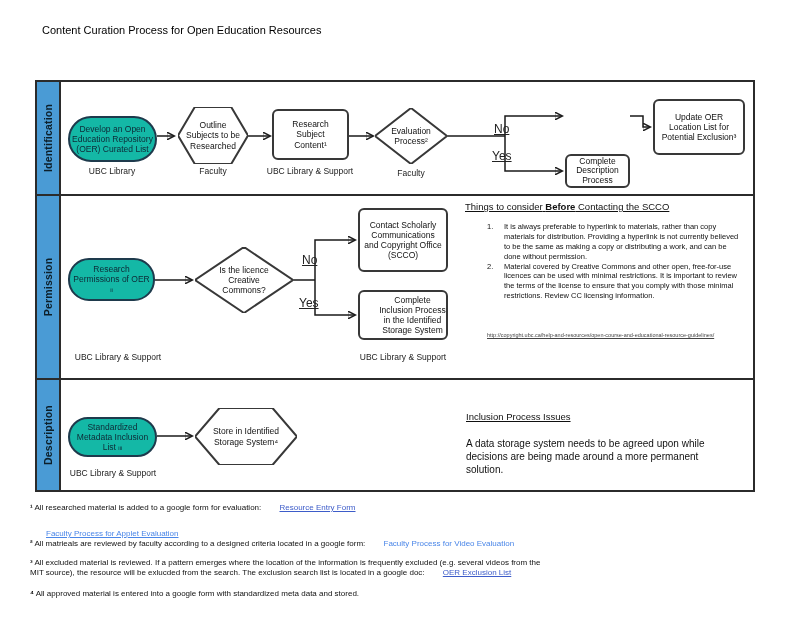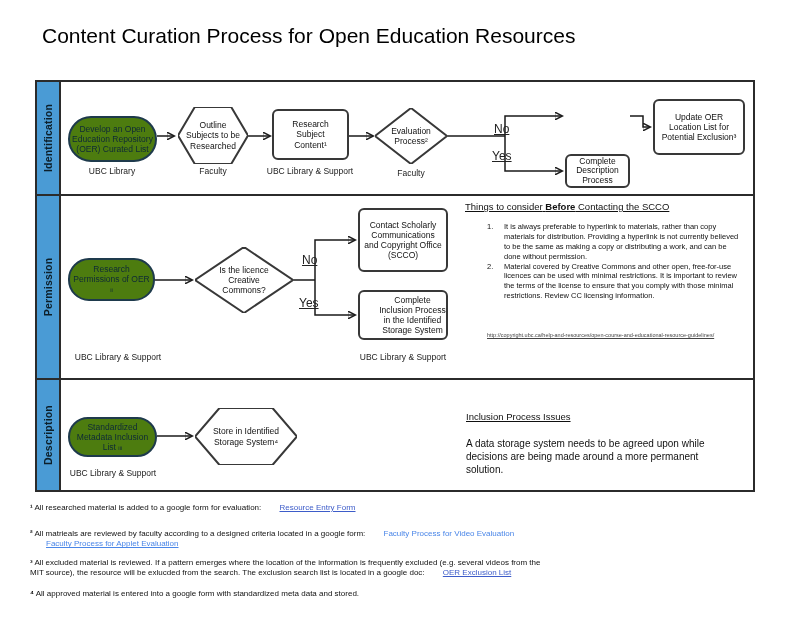--- a/index.html
+++ b/index.html
@@ -1,33 +1,33 @@
 <!DOCTYPE html>
 <html><head>
 <meta charset="utf-8">
 <style>
   html,body { margin:0; padding:0; background:#fff; }
   .canvas {
     position:relative; width:800px; height:618px; background:#fff;
     font-family:"Liberation Sans", sans-serif; color:#111; overflow:hidden;
   }
-  .title { position:absolute; left:42px; top:24px; font-size:21px; color:#000; white-space:nowrap; }
+  .title { position:absolute; left:42px; top:24px; font-size:11px; color:#000; white-space:nowrap; }
 
   .diagram { position:absolute; left:35px; top:80px; width:720px; height:412px;
     border:2px solid #2b2b2b; box-sizing:border-box; }
   .lane { position:relative; box-sizing:border-box; width:100%; display:flex; }
   .lane.sep { border-bottom:2px solid #2b2b2b; }
   .lane-strip { width:22px; flex:none; background:#4A9BD5; border-right:2px solid #2b2b2b;
     display:flex; align-items:center; justify-content:center; }
   .lane-strip span { transform:rotate(-90deg); white-space:nowrap; font-weight:bold;
     font-size:10.5px; color:#0d1f2a; letter-spacing:.2px; }
 
   .node { position:absolute; display:flex; align-items:center; justify-content:center;
     text-align:center; font-size:8.5px; line-height:1.18; color:#111; box-sizing:border-box; }
-  .stadium { background:#4d7c0f; border:2px solid #1e3a4c; color:#0e2936; }
+  .stadium { background:#14b8a6; border:2px solid #1e3a4c; color:#0e2936; }
   .rect { background:#fff; border:2px solid #383838; border-radius:6px; }
   .shape-svg { position:absolute; left:0; top:0; width:100%; height:100%; }
   .shape-svg polygon { fill:#fff; stroke:#383838; stroke-width:2; vector-effect:non-scaling-stroke; stroke-linejoin:round; }
   .ntext { position:relative; z-index:1; }
   .sm { font-size:6px; }
 
   .caption { position:absolute; text-align:center; font-size:8.5px; color:#222; }
   .flow-label { position:absolute; font-size:12px; color:#222;text-decoration:underline; }
 
   .connectors { position:absolute; left:0; top:0; width:800px; height:618px; pointer-events:none; }
@@ -191,27 +191,27 @@
   <div class="para" style="left:466px;top:437px;width:262px;">A data storage system needs to be agreed upon while decisions are being made around a more permanent  solution.</div>
 
   <div class="fnote" style="top:503px;">
     <span class="marker">¹</span>
     <span>All researched material is added to a google form for evaluation:</span>
     <span class="lnk">Resource Entry Form</span>
   </div>
 
   <div class="fnote" style="top:529px;">
     <span class="fl">
+      <span class="lnk light">Faculty Process for Applet Evaluation</span>
+    </span>
+    <span class="fl">
       <span class="marker">²</span>
       <span>All matrieals are reviewed by faculty according to a designed criteria located in a google form:</span>
       <span class="lnk light nound">Faculty Process for Video Evaluation</span>
     </span>
-    <span class="fl">
-      <span class="lnk light">Faculty Process for Applet Evaluation</span>
-    </span>
   </div>
 
   <div class="fnote" style="top:558px;">
     <span class="fl">
       <span class="marker">³</span>
       <span>All excluded material is reviewed.  If a pattern emerges where the location of the information is frequently excluded (e.g. several videos from the</span>
     </span>
     <span class="fl">
       <span>MIT source), the resource will be exlucded from the search.  The exclusion search list is located in a google doc:</span>
       <span class="lnk">OER Exclusion List</span>

